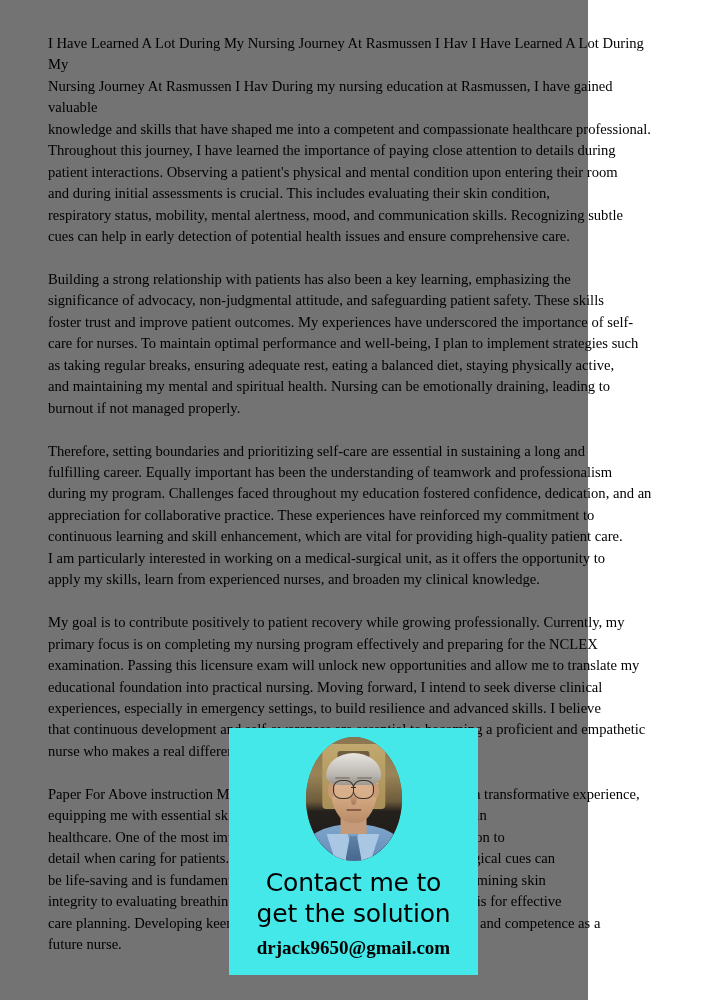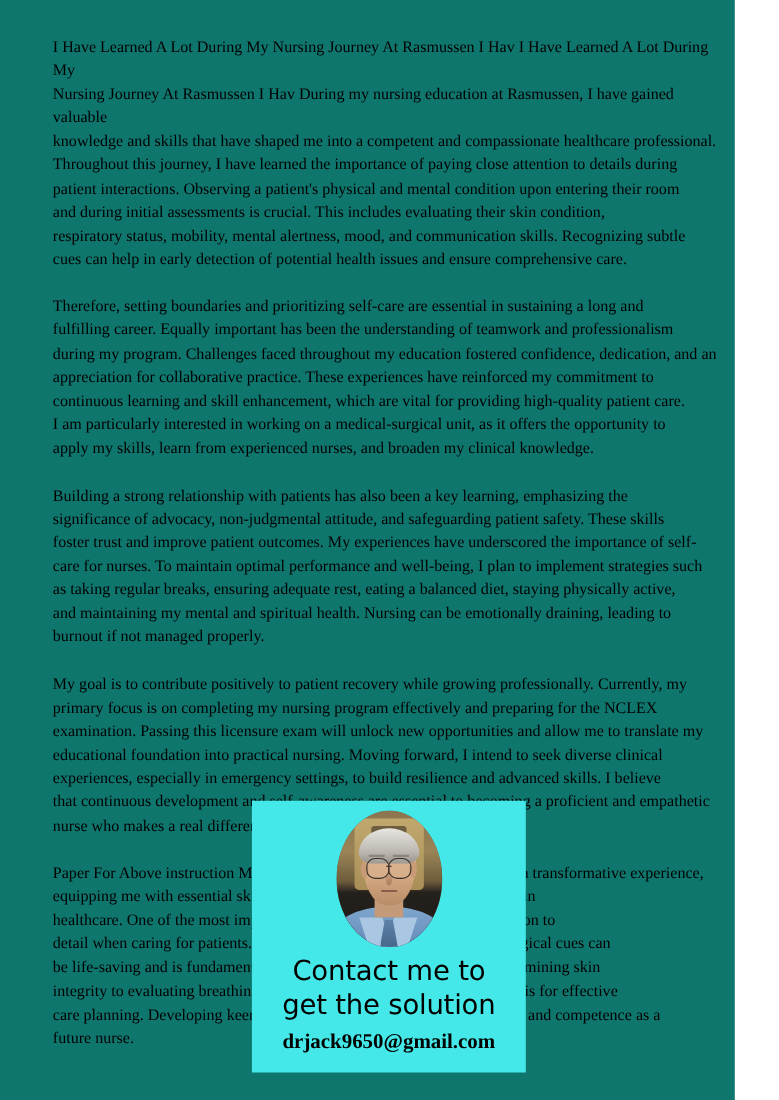--- a/index.html
+++ b/index.html
@@ -11,23 +11,23 @@
     width: 708px;
     height: 1000px;
     position: relative;
     overflow: hidden;
     font-family: "Liberation Serif", "DejaVu Serif", serif;
   }
 
   #document-page {
     position: absolute;
     left: 0; top: 0;
-    width: 668px;
+    width: 588px;
     height: 1000px;
-    background: #0f766e;
+    background: #737373;
   }
 
   #document-body {
     position: absolute;
     left: 48px;
     top: 33px;
     width: 612px;
   }
 
   .paragraph {
@@ -202,34 +202,34 @@
 
   <div id="document-body">
     <p class="paragraph">I Have Learned A Lot During My Nursing Journey At Rasmussen I Hav I Have Learned A Lot During My
 Nursing Journey At Rasmussen I Hav During my nursing education at Rasmussen, I have gained valuable
 knowledge and skills that have shaped me into a competent and compassionate healthcare professional.
 Throughout this journey, I have learned the importance of paying close attention to details during
 patient interactions. Observing a patient's physical and mental condition upon entering their room
 and during initial assessments is crucial. This includes evaluating their skin condition,
 respiratory status, mobility, mental alertness, mood, and communication skills. Recognizing subtle
 cues can help in early detection of potential health issues and ensure comprehensive care.</p>
+    <p class="paragraph">Building a strong relationship with patients has also been a key learning, emphasizing the
+significance of advocacy, non-judgmental attitude, and safeguarding patient safety. These skills
+foster trust and improve patient outcomes. My experiences have underscored the importance of self-
+care for nurses. To maintain optimal performance and well-being, I plan to implement strategies such
+as taking regular breaks, ensuring adequate rest, eating a balanced diet, staying physically active,
+and maintaining my mental and spiritual health. Nursing can be emotionally draining, leading to
+burnout if not managed properly.</p>
     <p class="paragraph">Therefore, setting boundaries and prioritizing self-care are essential in sustaining a long and
 fulfilling career. Equally important has been the understanding of teamwork and professionalism
 during my program. Challenges faced throughout my education fostered confidence, dedication, and an
 appreciation for collaborative practice. These experiences have reinforced my commitment to
 continuous learning and skill enhancement, which are vital for providing high-quality patient care.
 I am particularly interested in working on a medical-surgical unit, as it offers the opportunity to
 apply my skills, learn from experienced nurses, and broaden my clinical knowledge.</p>
-    <p class="paragraph">Building a strong relationship with patients has also been a key learning, emphasizing the
-significance of advocacy, non-judgmental attitude, and safeguarding patient safety. These skills
-foster trust and improve patient outcomes. My experiences have underscored the importance of self-
-care for nurses. To maintain optimal performance and well-being, I plan to implement strategies such
-as taking regular breaks, ensuring adequate rest, eating a balanced diet, staying physically active,
-and maintaining my mental and spiritual health. Nursing can be emotionally draining, leading to
-burnout if not managed properly.</p>
     <p class="paragraph">My goal is to contribute positively to patient recovery while growing professionally. Currently, my
 primary focus is on completing my nursing program effectively and preparing for the NCLEX
 examination. Passing this licensure exam will unlock new opportunities and allow me to translate my
 educational foundation into practical nursing. Moving forward, I intend to seek diverse clinical
 experiences, especially in emergency settings, to build resilience and advanced skills. I believe
 that continuous development and self-awareness are essential to becoming a proficient and empathetic
 nurse who makes a real difference in patients' lives.</p>
     <p class="paragraph">Paper For Above instruction My nursing journey at Rasmussen has been a transformative experience,
 equipping me with essential skills and knowledge for a successful career in
 healthcare. One of the most important lessons is the importance of attention to

